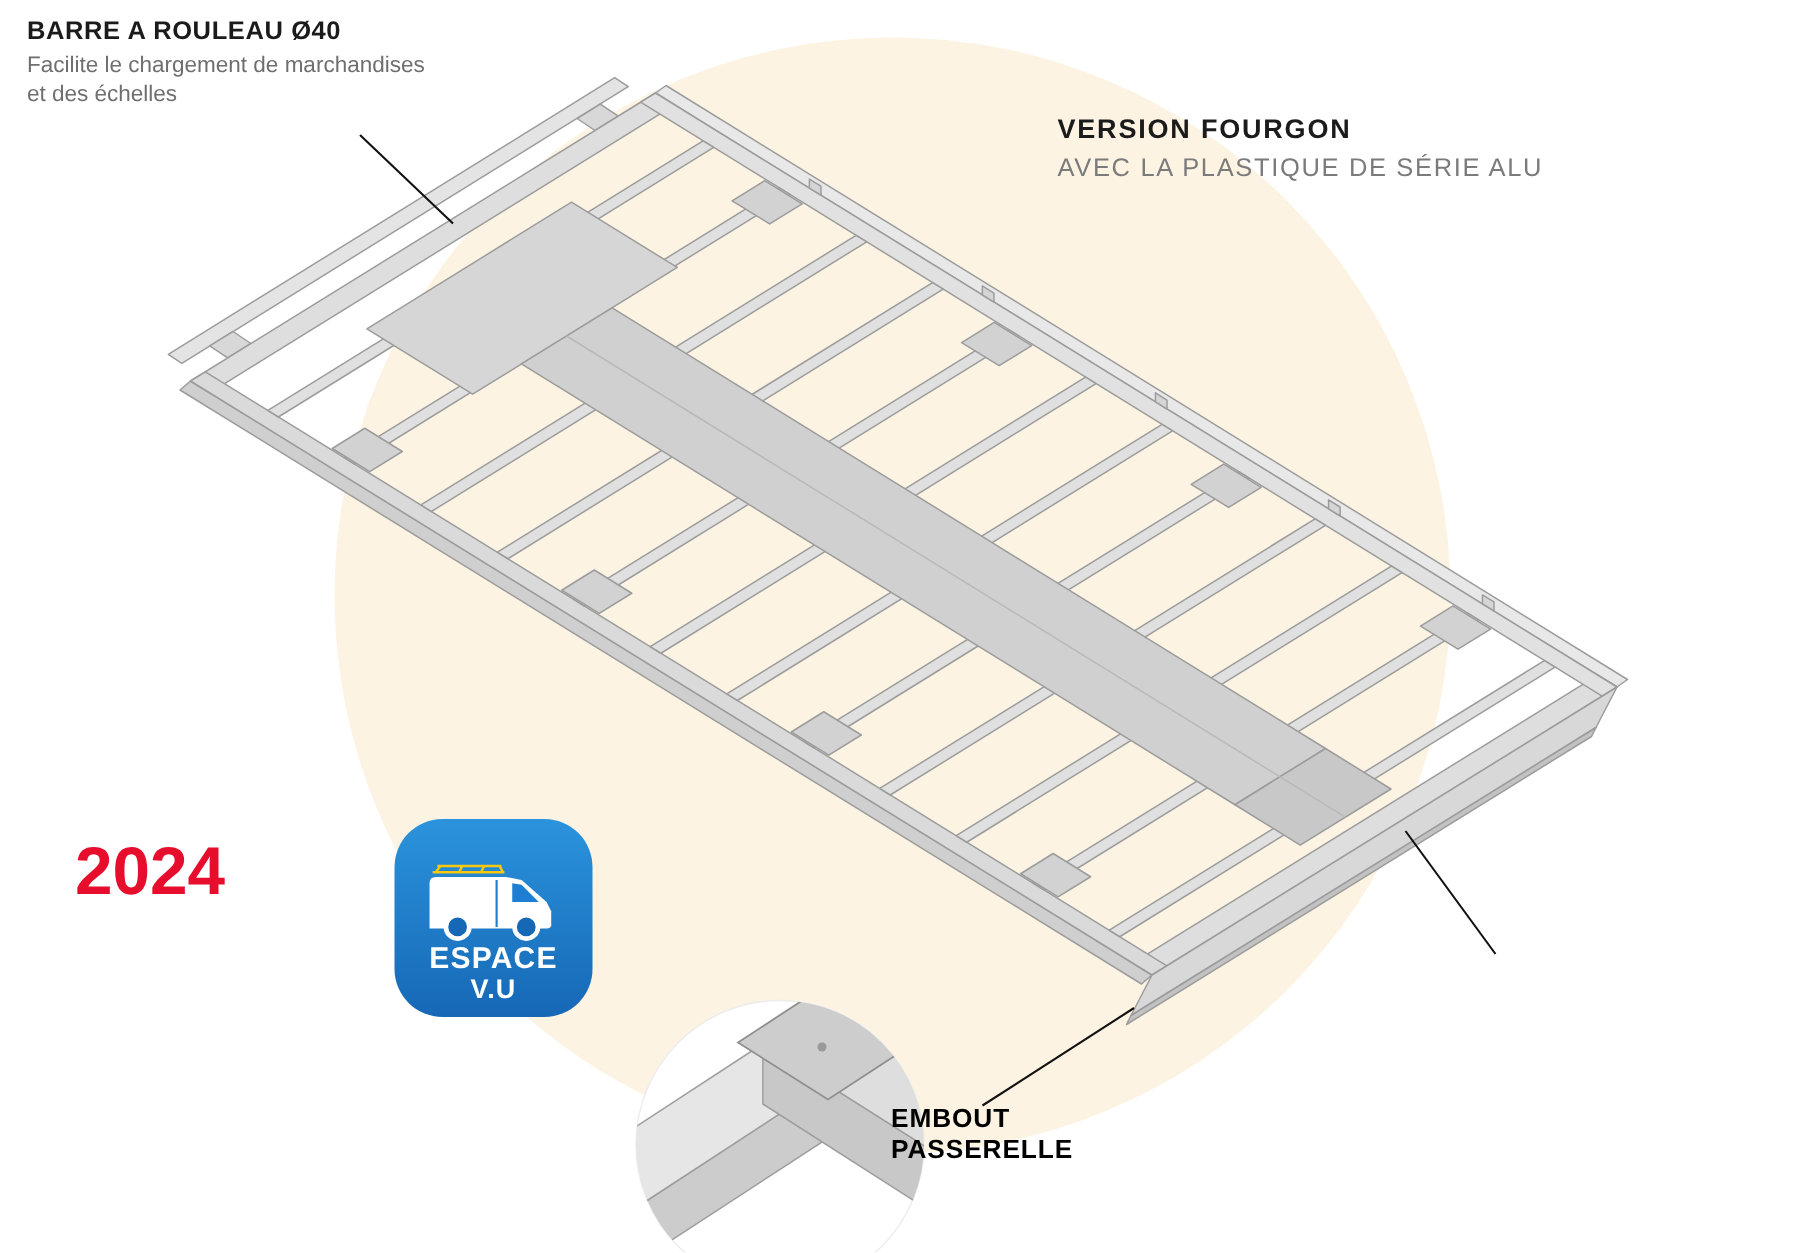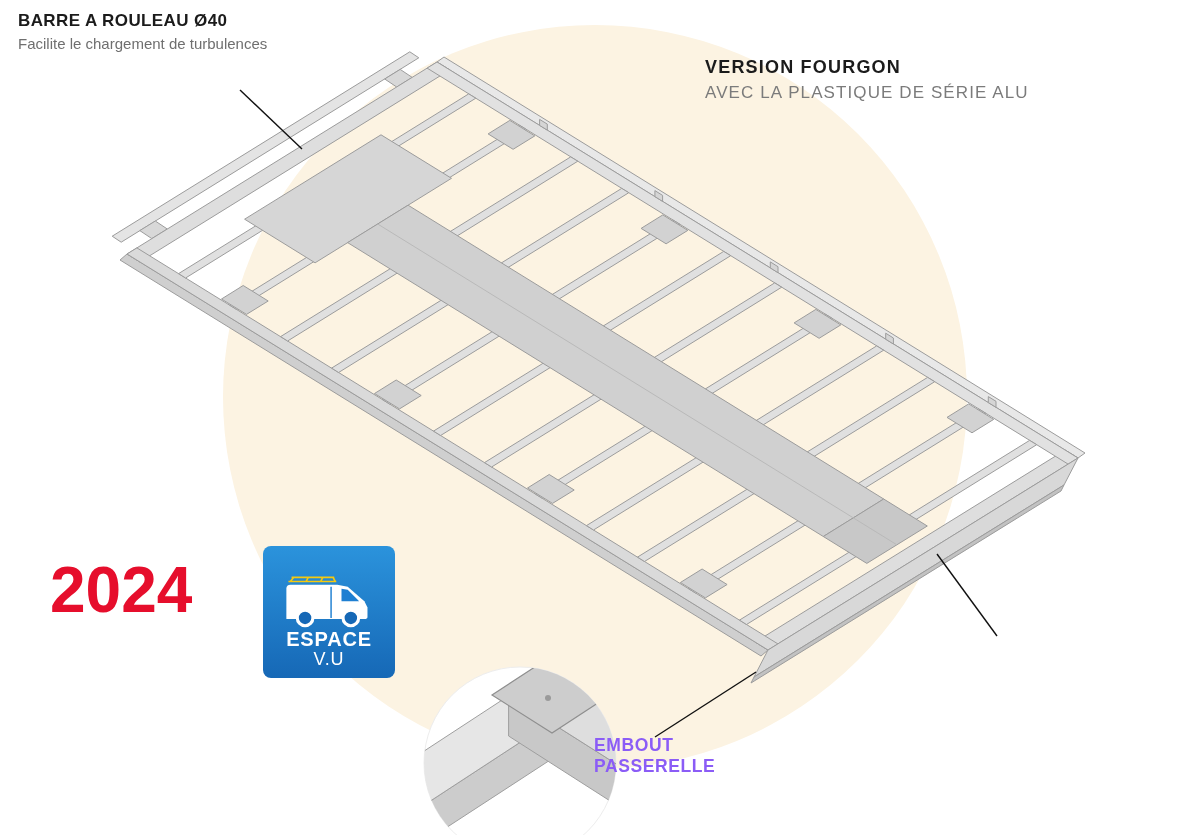--- a/index.html
+++ b/index.html
@@ -7,35 +7,35 @@
   body{font-family:"Liberation Sans",sans-serif;background:#ffffff}
   .page{position:relative;width:1198px;height:835px;background:#ffffff;overflow:hidden}
   .scene{position:absolute;left:0;top:0;width:1200px;height:835px}
 
   .callout{position:absolute}
   .callout-title{font-weight:bold;color:#1b1b1b;font-size:17px;letter-spacing:.4px;line-height:21px}
   .callout-desc{color:#6f6f6f;font-size:15px;line-height:19px;margin-top:3px}
   .callout-desc div{white-space:nowrap}
 
   .co-roller{left:18px;top:10px;width:320px}
-  .co-version{left:705px;top:57px;width:420px}
+  .co-version{left:705px;top:76px;width:420px}
   .co-version .callout-title{font-size:18px;letter-spacing:1.2px}
   .co-version .version-sub{color:#7b7b7b;font-size:17px;letter-spacing:1.1px;margin-top:5px;white-space:nowrap}
   .co-deflector{left:978px;top:638px;width:210px}
   .co-embout{left:594px;top:735px;width:160px}
-  .co-embout .embout-line{font-weight:bold;color:#8b5cf6;font-size:17.5px;letter-spacing:.6px;line-height:21px}
+  .co-embout .embout-line{font-weight:bold;color:#000000;font-size:17.5px;letter-spacing:.6px;line-height:21px}
 
-  .year{position:absolute;left:50px;top:558px;font-size:64px;font-weight:bold;color:#e60e2c;letter-spacing:0;line-height:1}
+  .year{position:absolute;left:50px;top:558px;font-size:45px;font-weight:bold;color:#e60e2c;letter-spacing:0;line-height:1}
 
-  .logo{position:absolute;left:263px;top:546px;width:132px;height:132px;border-radius:8px;
+  .logo{position:absolute;left:263px;top:546px;width:132px;height:132px;border-radius:32px;
         background:linear-gradient(180deg,#2b93dc 0%,#1668b6 100%);
         display:flex;flex-direction:column;align-items:center;justify-content:flex-end;padding-bottom:9px;overflow:hidden}
   .logo svg{position:absolute;top:10px;left:50%;transform:translateX(-50%)}
   .logo-line1{position:relative;color:#fff;font-weight:bold;font-size:20px;letter-spacing:.8px;line-height:21px;text-align:center}
-  .logo-line2{position:relative;color:#fff;font-weight:normal;font-size:18px;letter-spacing:.8px;line-height:19px;text-align:center}
+  .logo-line2{position:relative;color:#fff;font-weight:bold;font-size:18px;letter-spacing:.8px;line-height:19px;text-align:center}
 </style>
 </head>
 <body>
 
 <div class="page">
 
   <svg class="scene" viewBox="0 0 1200 835">
     <defs>
       <clipPath id="insetClip">
           <circle cx="520" cy="763" r="96"></circle>
@@ -101,21 +101,22 @@
     </g>
 
     <line x1="240" y1="90" x2="302" y2="149" stroke="#111111" stroke-width="1.4"></line>
     <line x1="756" y1="672" x2="655" y2="737" stroke="#111111" stroke-width="1.4"></line>
     <line x1="937" y1="554" x2="997" y2="636" stroke="#111111" stroke-width="1.4"></line>
   </svg>
 
   <div class="callout co-roller">
     <div class="callout-title">BARRE A ROULEAU Ø40</div>
     <div class="callout-desc">
-      <div>Facilite le chargement de turbulences</div>
+      <div>Facilite le chargement de marchandises</div>
+      <div>et des échelles</div>
     </div>
   </div>
 
   <div class="callout co-version">
     <div class="callout-title">VERSION FOURGON</div>
     <div class="version-sub">AVEC LA PLASTIQUE DE SÉRIE ALU</div>
   </div>
 
   <div class="callout co-deflector">
   </div>

